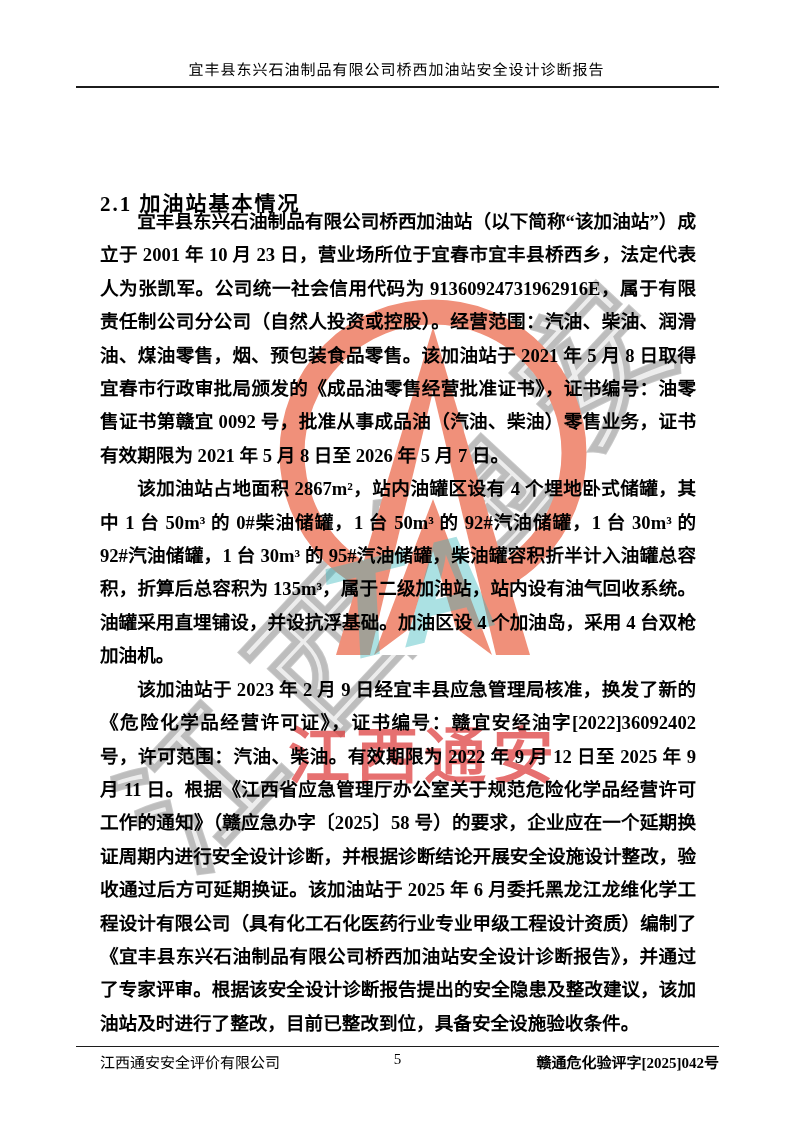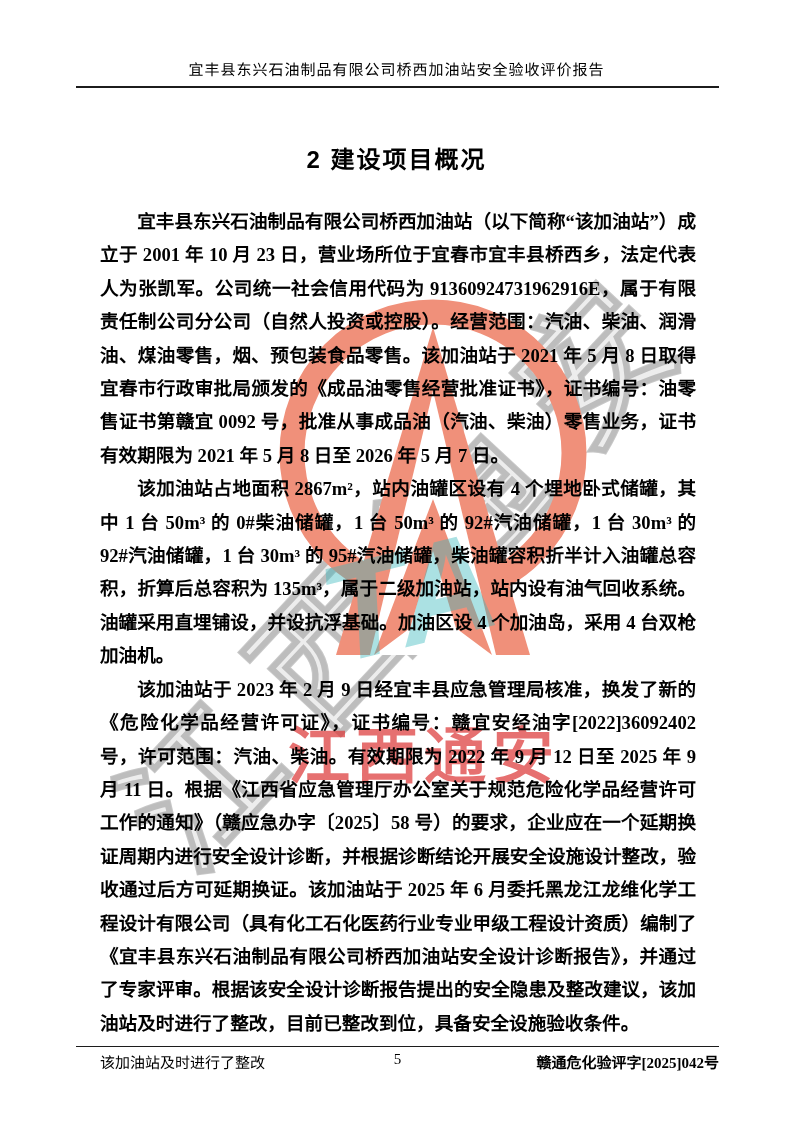--- a/index.html
+++ b/index.html
@@ -91,33 +91,33 @@
       <path class="logo-fill" d="M165 206 L224 362 L165 318 L106 362 Z"></path>
       <path class="logo-white" d="M165 258 L196 362 L134 362 Z"></path>
     </svg>
 
     <div class="wm-ta">TA</div>
     <div class="wm-red">江西通安</div>
   </div>
 
   <div class="content">
 
-    <div class="doc-header-title">宜丰县东兴石油制品有限公司桥西加油站安全验收评价报告</div>
+    <div class="doc-header-title">宜丰县东兴石油制品有限公司桥西加油站安全设计诊断报告</div>
     <div class="doc-header-rule"></div>
 
-    <h1 class="chapter-title">2 建设项目概况</h1>
 
+    <h2 class="section-title">2.1 加油站基本情况</h2>
 
     <div class="body-text">
       <p>宜丰县东兴石油制品有限公司桥西加油站（以下简称“该加油站”）成立于 2001 年 10 月 23 日，营业场所位于宜春市宜丰县桥西乡，法定代表人为张凯军。公司统一社会信用代码为 91360924731962916E，属于有限责任制公司分公司（自然人投资或控股）。经营范围：汽油、柴油、润滑油、煤油零售，烟、预包装食品零售。该加油站于 2021 年 5 月 8 日取得宜春市行政审批局颁发的《成品油零售经营批准证书》，证书编号：油零售证书第赣宜 0092 号，批准从事成品油（汽油、柴油）零售业务，证书有效期限为 2021 年 5 月 8 日至 2026 年 5 月 7 日。</p>
       <p>该加油站占地面积 2867m²，站内油罐区设有 4 个埋地卧式储罐，其中 1 台 50m³ 的 0#柴油储罐，1 台 50m³ 的 92#汽油储罐，1 台 30m³ 的 92#汽油储罐，1 台 30m³ 的 95#汽油储罐，柴油罐容积折半计入油罐总容积，折算后总容积为 135m³，属于二级加油站，站内设有油气回收系统。油罐采用直埋铺设，并设抗浮基础。加油区设 4 个加油岛，采用 4 台双枪加油机。</p>
       <p>该加油站于 2023 年 2 月 9 日经宜丰县应急管理局核准，换发了新的《危险化学品经营许可证》，证书编号：赣宜安经油字[2022]36092402 号，许可范围：汽油、柴油。有效期限为 2022 年 9 月 12 日至 2025 年 9 月 11 日。根据《江西省应急管理厅办公室关于规范危险化学品经营许可工作的通知》（赣应急办字〔2025〕58 号）的要求，企业应在一个延期换证周期内进行安全设计诊断，并根据诊断结论开展安全设施设计整改，验收通过后方可延期换证。该加油站于 2025 年 6 月委托黑龙江龙维化学工程设计有限公司（具有化工石化医药行业专业甲级工程设计资质）编制了《宜丰县东兴石油制品有限公司桥西加油站安全设计诊断报告》，并通过了专家评审。根据该安全设计诊断报告提出的安全隐患及整改建议，该加油站及时进行了整改，目前已整改到位，具备安全设施验收条件。</p>
     </div>
 
     <div class="doc-footer-rule"></div>
     <div class="doc-footer">
-      <span class="footer-company">该加油站及时进行了整改</span>
+      <span class="footer-company">江西通安安全评价有限公司</span>
       <span class="footer-page">5</span>
       <span class="footer-docno">赣通危化验评字[2025]042号</span>
     </div>
 
   </div>
 </div>
 
 </body></html>

